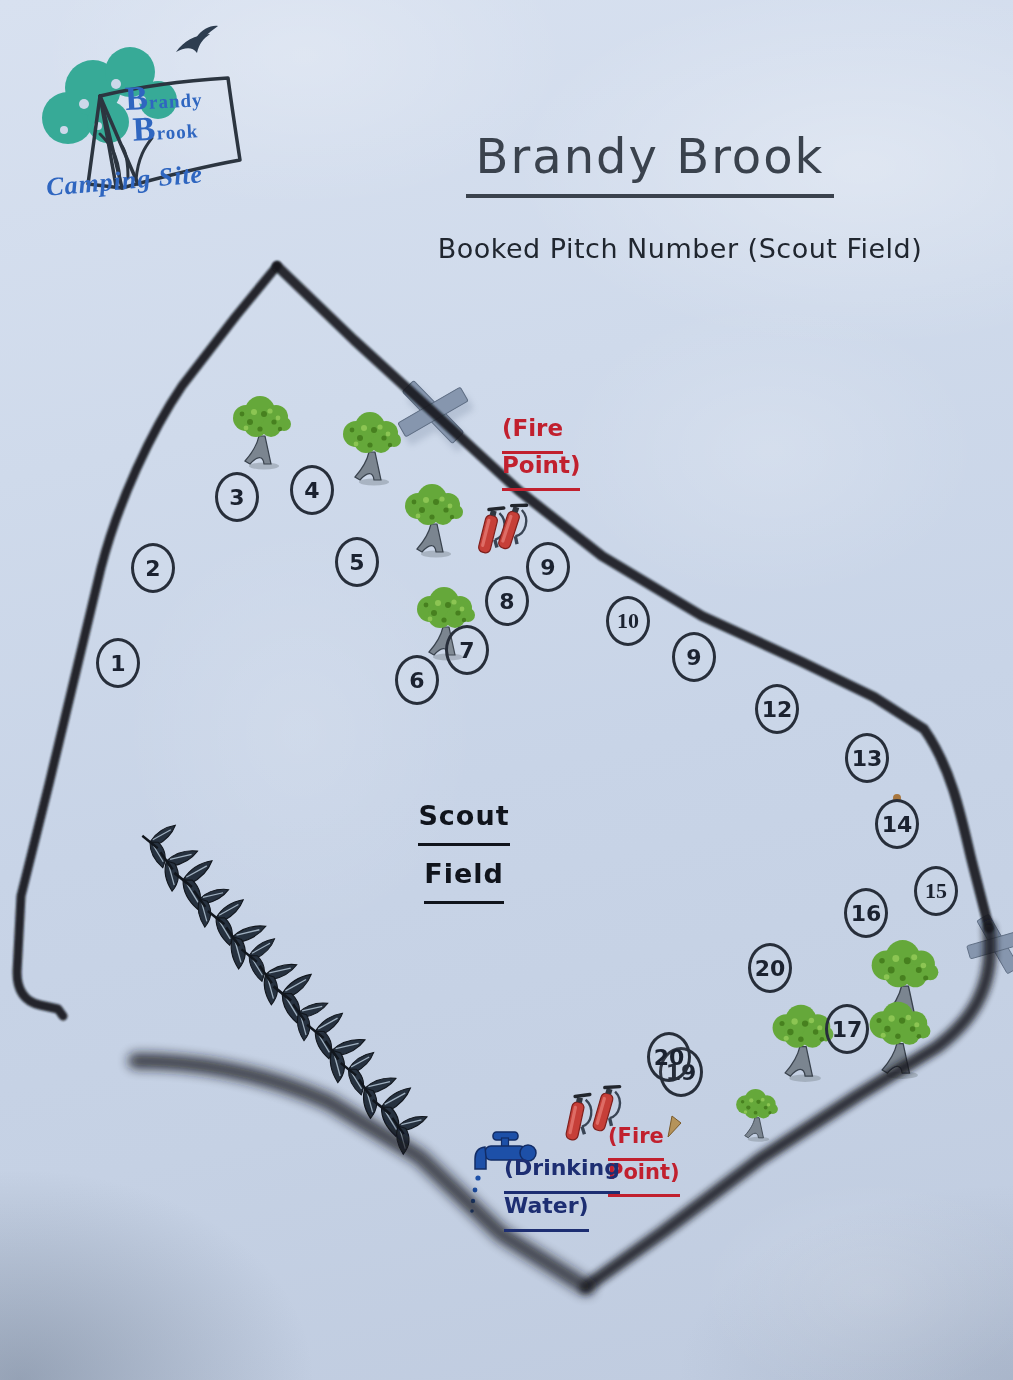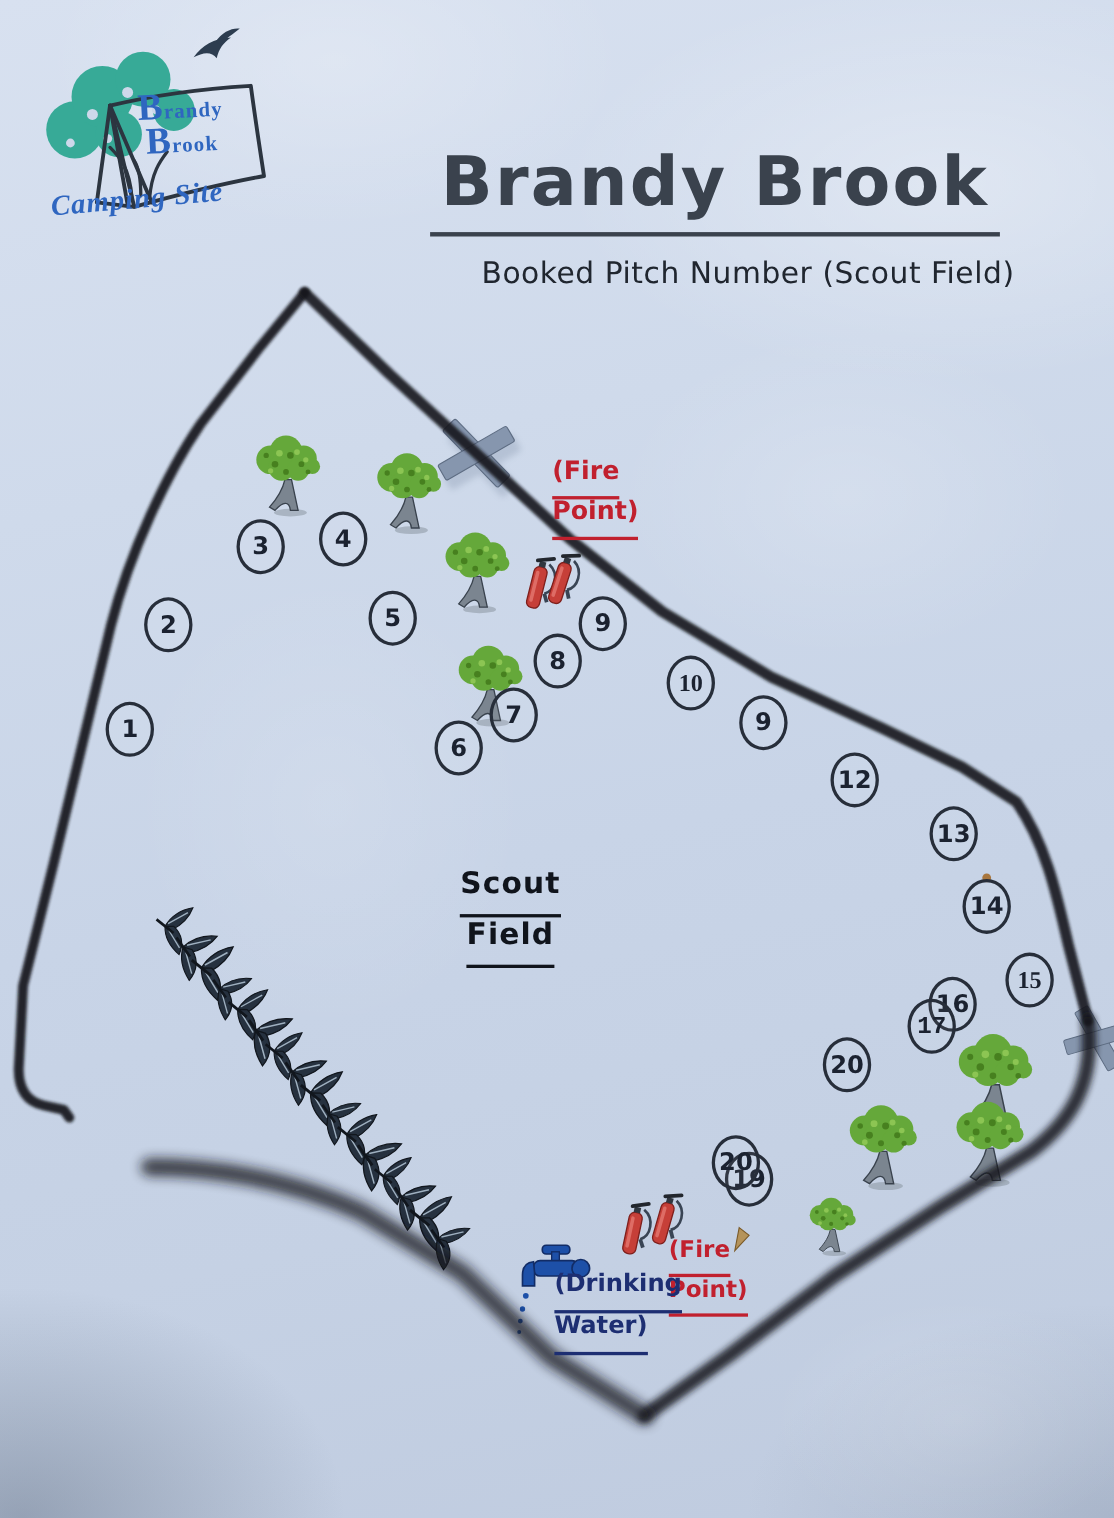--- a/index.html
+++ b/index.html
@@ -22,21 +22,21 @@
       linear-gradient(168deg,#d8e1f0 0%,#cfdaeb 30%,#c8d4e7 55%,#c5d1e4 75%,#bfcbdf 100%);
   }
   .sheen{position:absolute;pointer-events:none;border-radius:50%;}
   .sheen.s1{left:560px;top:300px;width:420px;height:300px;background:radial-gradient(closest-side,rgba(255,255,255,.16),transparent);}
   .sheen.s2{left:120px;top:520px;width:360px;height:420px;background:radial-gradient(closest-side,rgba(255,255,255,.12),transparent);}
   .sheen.s3{left:700px;top:1180px;width:340px;height:220px;background:radial-gradient(closest-side,rgba(255,255,255,.14),transparent);}
   svg.art{position:absolute;left:0;top:0;width:1013px;height:1380px;}
   
   .title{
     position:absolute;left:350px;top:128px;width:600px;text-align:center;
-    font-size:62px;letter-spacing:2px;color:var(--title-ink);font-weight:700;
+    font-size:48px;letter-spacing:2px;color:var(--title-ink);font-weight:400;
   }
   .title .ul{display:inline-block;border-bottom:4px solid var(--title-ink);padding:0 10px 10px 10px;}
   .subtitle{
     position:absolute;left:380px;top:233px;width:600px;text-align:center;
     font-size:27px;color:#20262f;font-weight:400;letter-spacing:.5px;
   }
   
   .logo-text{
     position:absolute;left:126px;top:84px;color:var(--logo-blue);
     font-family:"Liberation Serif","DejaVu Serif",serif;font-weight:bold;
@@ -50,21 +50,21 @@
     font-family:"Liberation Serif","DejaVu Serif",serif;font-style:italic;font-weight:bold;
     font-size:26px;transform:rotate(-5deg);letter-spacing:1px;
   }
   
   .maplabel{position:absolute;font-weight:bold;}
   .maplabel .ln{display:inline-block;border-bottom:3px solid currentColor;padding-bottom:11px;}
   .fire-top{left:502px;top:417px;color:var(--fire-red);font-size:23px;line-height:23px;}
   .fire-bottom{left:608px;top:1125px;color:var(--fire-red);font-size:21px;line-height:22px;}
   .water{left:504px;top:1156px;color:var(--water-navy);font-size:22px;line-height:24px;}
   .field-label{left:404px;top:788px;width:120px;text-align:center;color:#10141c;font-size:27px;line-height:32px;letter-spacing:1px;}
-  .field-label .ln{border-bottom-width:3px;}
+  .field-label .ln{border-bottom-width:3px;margin-top:12px;}
   
   .pitch{
     position:absolute;width:44px;height:50px;border:3px solid var(--circle-ink);
     border-radius:50%;display:flex;align-items:center;justify-content:center;
     font-size:22px;font-weight:bold;color:#1b2230;background:rgba(255,255,255,.05);
     box-sizing:border-box;
   }
 </style>
 </head>
 <body>
@@ -282,18 +282,18 @@
       <div class="pitch" style="left: 445px; top: 625px;">7</div>
       <div class="pitch" style="left: 485px; top: 576px;">8</div>
       <div class="pitch" style="left: 526px; top: 542px;">9</div>
       <div class="pitch" style="left: 606px; top: 596px; font-family: Liberation Serif, serif;">10</div>
       <div class="pitch" style="left: 672px; top: 632px;">9</div>
       <div class="pitch" style="left: 755px; top: 684px;">12</div>
       <div class="pitch" style="left: 845px; top: 733px;">13</div>
       <div class="pitch" style="left: 875px; top: 799px;">14</div>
       <div class="pitch" style="left: 914px; top: 866px; font-family: Liberation Serif, serif;">15</div>
       <div class="pitch" style="left: 844px; top: 888px;">16</div>
-      <div class="pitch" style="left: 825px; top: 908px; font-family: Liberation Mono, monospace;">17</div>
+      <div class="pitch" style="left: 825px; top: 1004px;">17</div>
       <div class="pitch" style="left: 748px; top: 943px;">20</div>
       <div class="pitch" style="left: 659px; top: 1047px;">19</div>
       <div class="pitch" style="left: 647px; top: 1032px; text-align: center;">20</div>
     </div>
 </div>
 
 </body></html>

